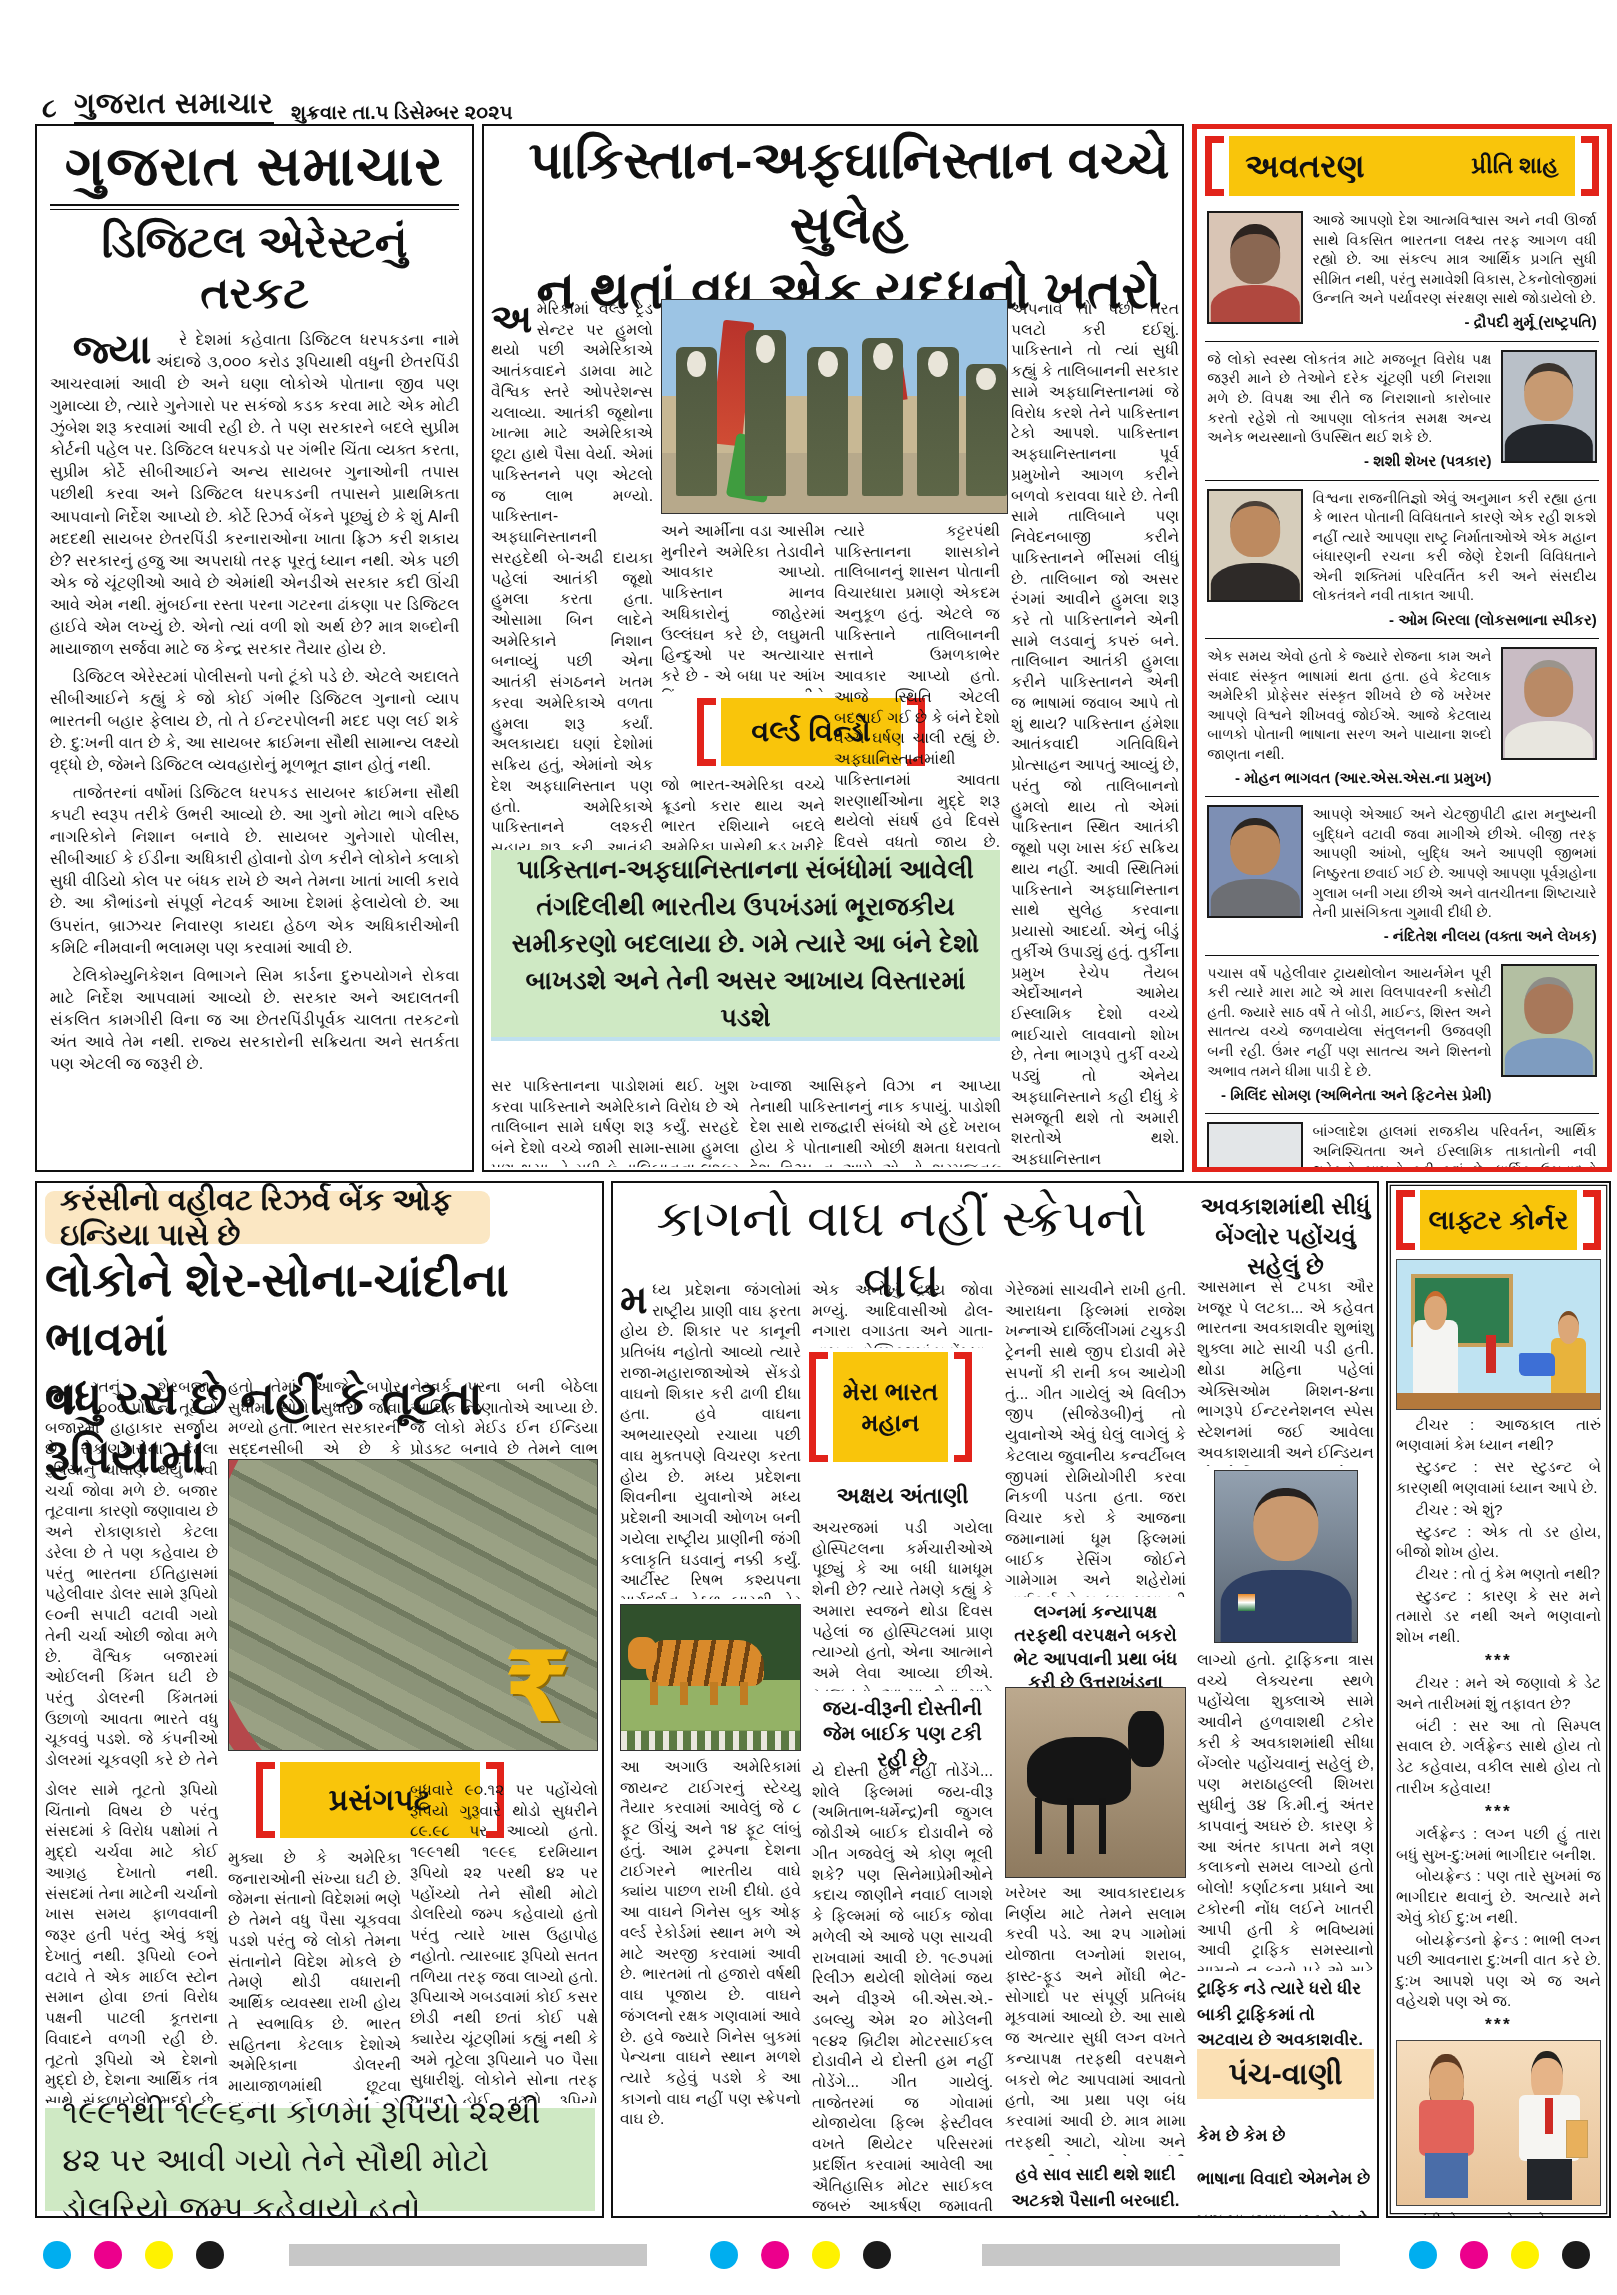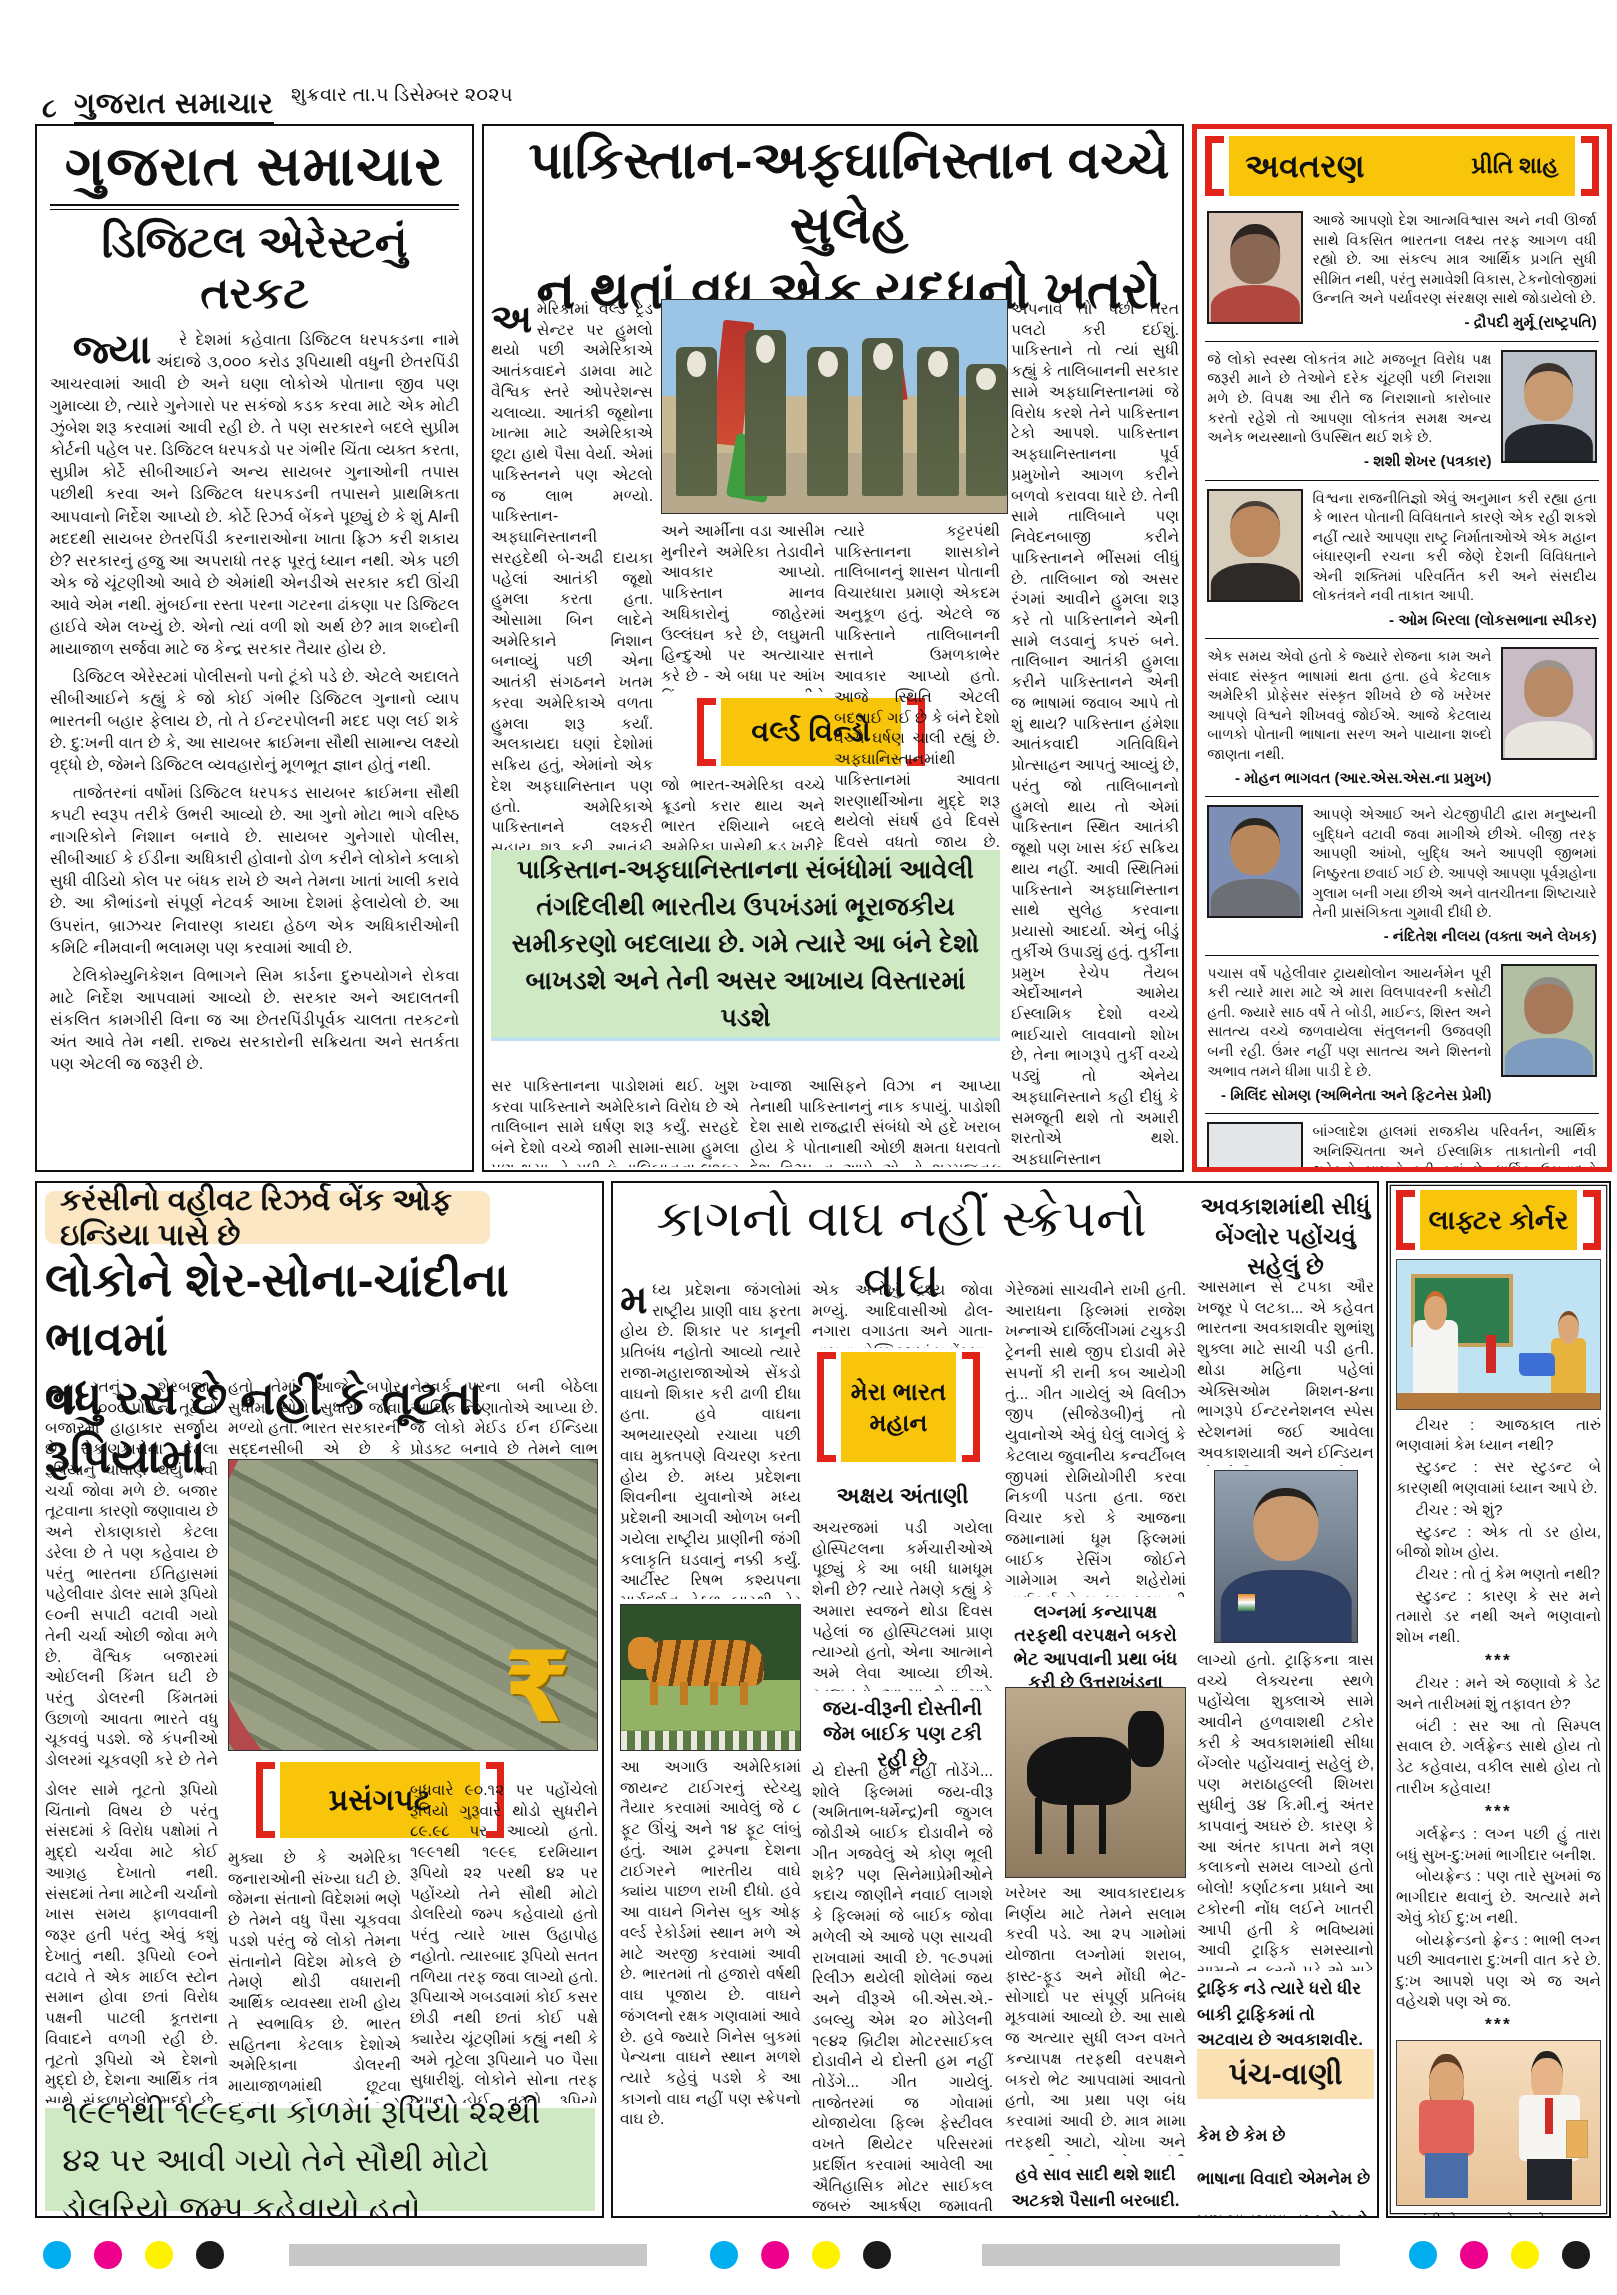--- a/index.html
+++ b/index.html
@@ -2,21 +2,21 @@
 <html lang="gu" style="font-size:9.2px"><head>
 <meta charset="utf-8">
 <style>
   html,body{margin:0;padding:0;background:#ffffff;}
   body{width:1617px;height:2295px;position:relative;font-family:"Liberation Sans","DejaVu Sans",sans-serif;color:#111;}
   .page{position:absolute;inset:0;overflow:hidden;}
   
   .pg-header{position:absolute;left:42px;top:92px;width:1536px;height:32px;display:flex;align-items:flex-end;gap:17.3px;}
   .pg-num{font-size:26.6px;font-weight:700;}
   .pg-brand{font-size:29px;font-weight:800;letter-spacing:0.6px;border-bottom:2.3px solid #111;padding-bottom:1.2px;}
-  .pg-date{font-size:19.6px;font-weight:400;padding-bottom:18px;}
+  .pg-date{font-size:19.6px;font-weight:700;padding-bottom:0;}
   
   .panel{position:absolute;background:#fff;border:2.3px solid #101010;box-sizing:border-box;overflow:hidden;}
   .bt{position:absolute;font-size:15.6px;line-height:1.33;text-align:justify;overflow:hidden;box-sizing:border-box;}
   .dropcap::first-letter{font-size:2.5em;font-weight:800;float:left;line-height:.9;padding:2.3px 4.6px 0 0;}
   
   .bkt{display:flex;align-items:stretch;box-sizing:border-box;}
   .bk{flex:none;width:18.5px;box-sizing:border-box;}
   .bkl{border:7px solid #e2231a;border-right:0;margin-right:5.8px;}
   .bkr{border:7px solid #e2231a;border-left:0;margin-left:5.8px;}
   .bcore{flex:1;background:#f9c50b;display:flex;align-items:center;justify-content:center;font-weight:800;text-align:center;box-sizing:border-box;}
@@ -57,21 +57,21 @@
   .money{position:absolute;left:191px;top:276px;width:370px;height:292px;border:1.2px solid #333;box-sizing:border-box;overflow:hidden;background:#4a5340 repeating-linear-gradient(28deg,#8b9378 0 19.6px,#717a60 19.6px 25.4px,#9aa184 25.4px 45px);}
   .arc{position:absolute;left:-12%;top:-52%;width:120%;height:170%;border:22px solid transparent;border-left-color:#b5484b;border-bottom-color:#b5484b;border-radius:50%;transform:rotate(14deg);}
   .rupee{position:absolute;right:7%;bottom:2%;font-size:98px;font-weight:800;color:#f2b70d;text-shadow:2.3px 2.3px 0 #8d6a06;}
   .p-badge{position:absolute;left:219px;top:579px;width:248px;height:76px;}
   .p-badge .bcore{font-size:30px;}
   .strip{position:absolute;left:8px;top:925px;width:550px;height:103px;background:#cfe9c4;font-size:32px;font-weight:400;line-height:1.5;display:flex;align-items:center;padding:0 17.3px;box-sizing:border-box;}
   
   .ant{left:611px;top:1181px;width:768px;height:1037px;}
   .ant-head{position:absolute;left:7px;top:4.6px;width:563px;font-size:51px;font-weight:400;text-align:center;line-height:1.2;}
   .subhead{font-weight:800;text-align:center;line-height:1.3;}
-  .mb-badge{position:absolute;left:204px;top:169px;width:163px;}
+  .mb-badge{position:absolute;left:196px;top:169px;width:163px;}
   .mb-badge .bcore{font-size:24px;line-height:1.3;height:110px;flex-direction:column;}
   .mb-author{position:absolute;left:199px;top:300px;width:181px;text-align:center;font-size:22px;font-weight:800;}
   .tigerimg{position:absolute;left:7px;top:421px;width:181px;height:147px;border:1.2px solid #333;box-sizing:border-box;overflow:hidden;background:linear-gradient(#30502c 0 52%,#94b266 52% 86%,#7d9c55 86%);}
   .tg-body{position:absolute;left:14%;top:24%;width:66%;height:32%;background:repeating-linear-gradient(100deg,#d98a2b 0 12.7px,#6f4312 12.7px 17.3px);border-radius:19.6px 25.4px 11.6px 15px;}
   .tg-head{position:absolute;left:4%;top:22%;width:16%;height:22%;background:#d98a2b;border-radius:40%;}
   .tg-legs{position:absolute;left:16%;top:53%;width:60%;height:16%;background:repeating-linear-gradient(90deg,#c07c22 0 8px,transparent 8px 30px);}
   .tg-crowd{position:absolute;left:0;bottom:0;width:100%;height:13%;background:repeating-linear-gradient(90deg,#e9e7de 0 5.8px,#5c7a43 5.8px 14px);}
   .goatimg{position:absolute;left:392px;top:504px;width:181px;height:191px;border:1.2px solid #333;box-sizing:border-box;overflow:hidden;background:linear-gradient(#bca98e,#8e7a5f);}
   .gt-body{position:absolute;left:12%;top:26%;width:58%;height:36%;background:#151515;border-radius:46% 30% 24% 34%;}
   .gt-head{position:absolute;right:12%;top:12%;width:20%;height:30%;background:#151515;border-radius:34% 34% 40% 40%;}

